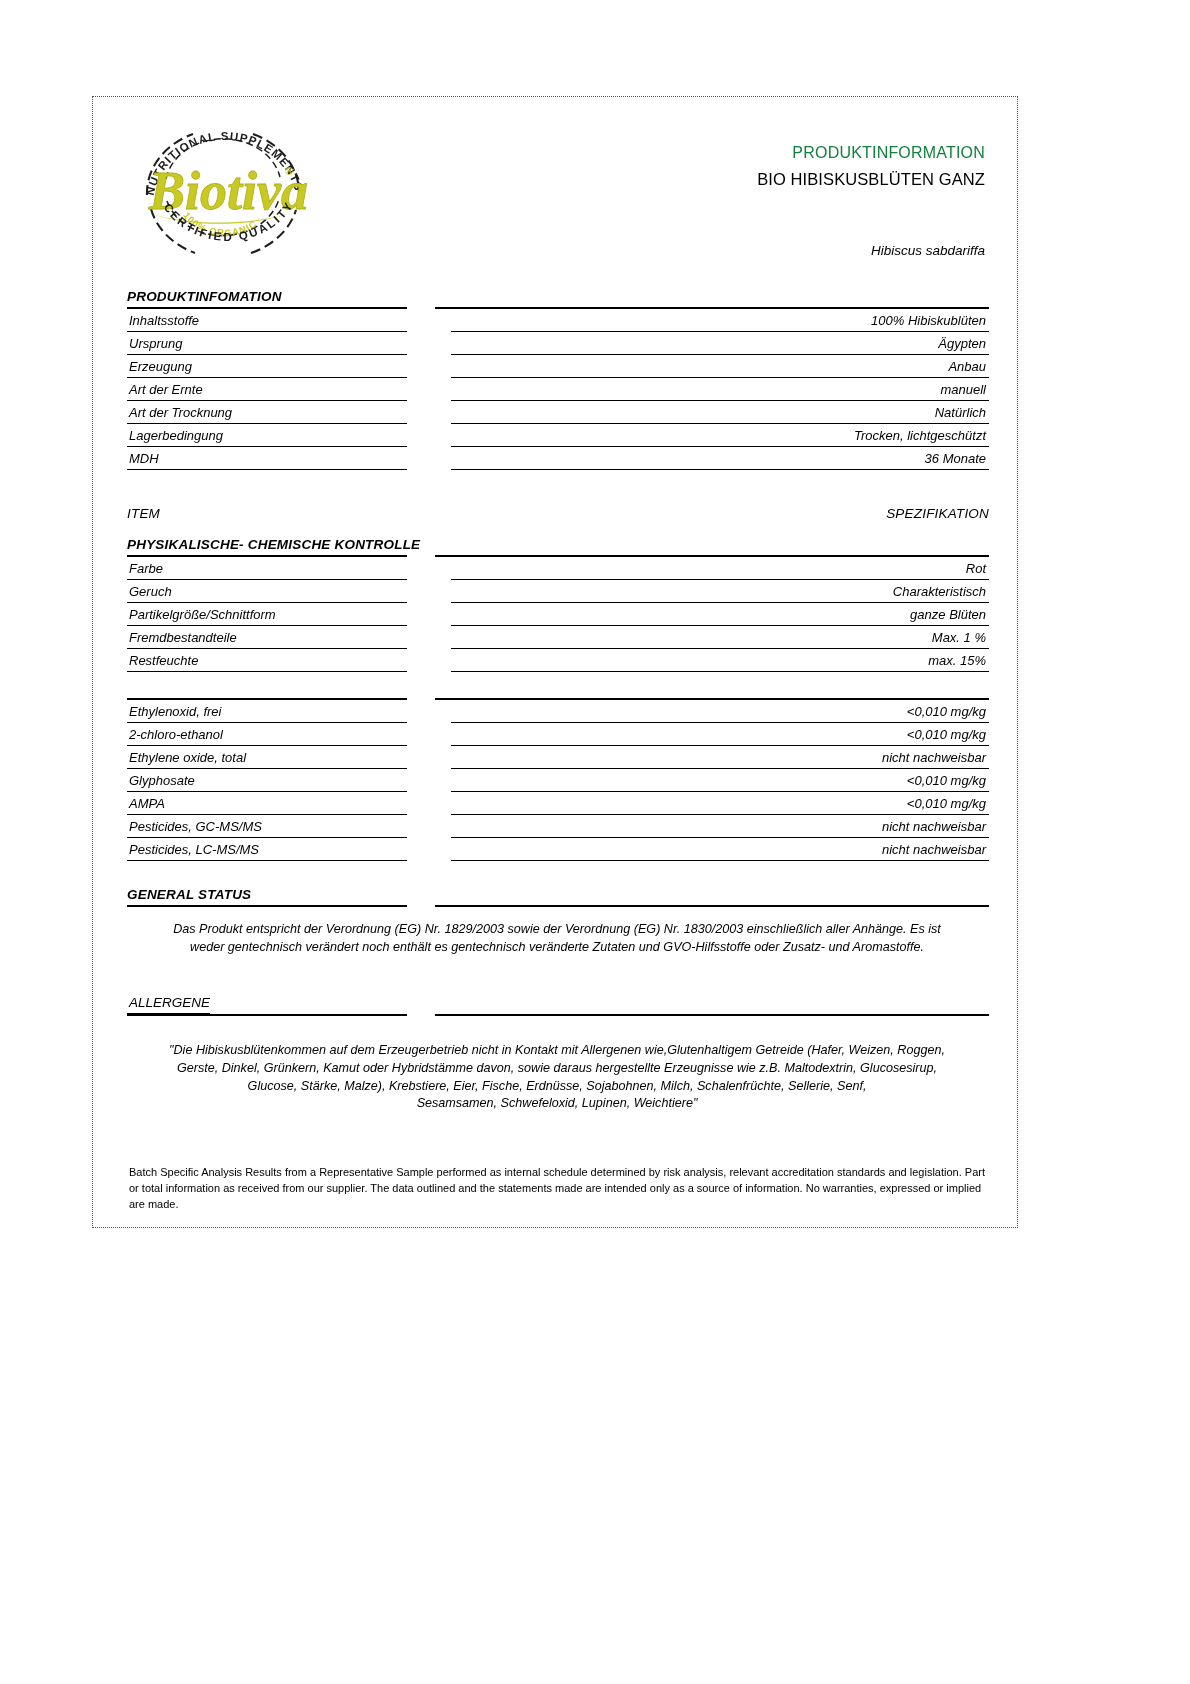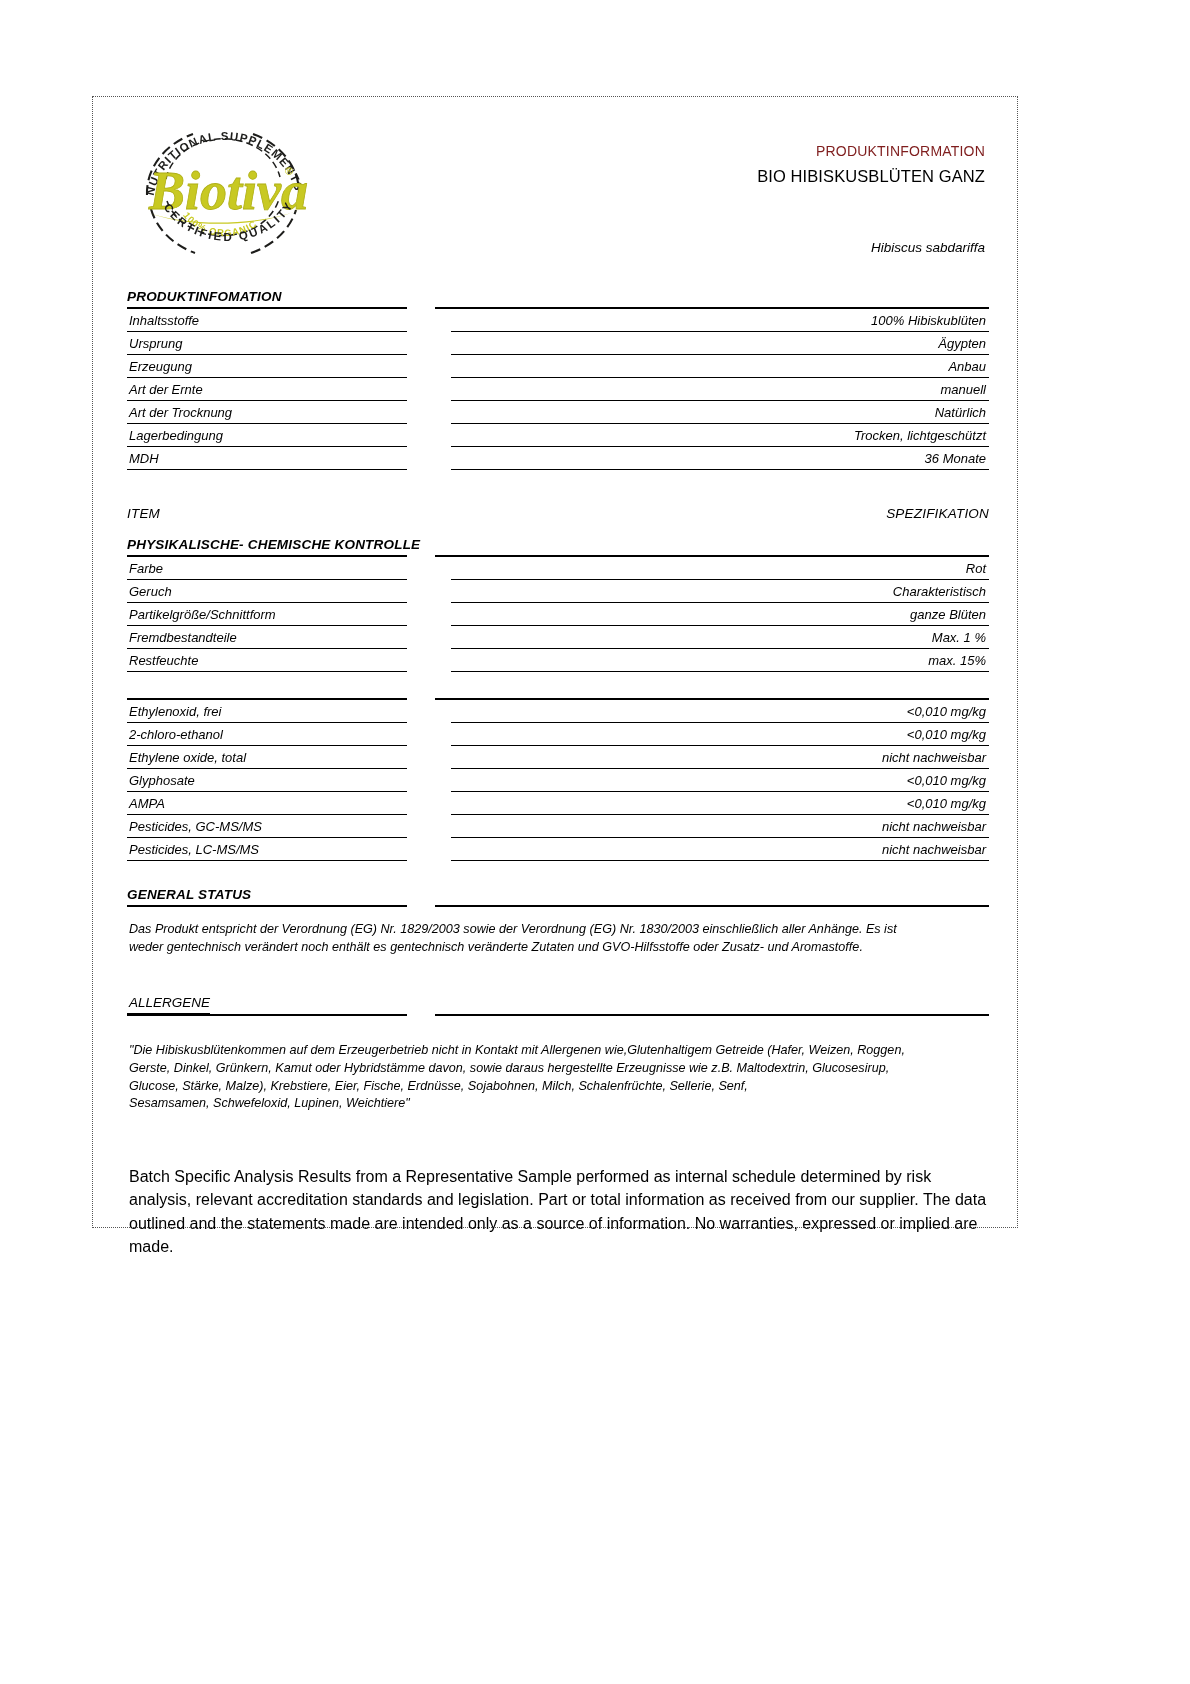--- a/index.html
+++ b/index.html
@@ -54,24 +54,24 @@
     margin-top: 4px;
   }
   .logo-svg { display: block; }
 
   .header-text {
     text-align: right;
     padding-top: 28px;
     padding-right: 4px;
   }
   .doc-kind {
-    font-size: 14px;
+    font-size: 16px;
     letter-spacing: 0.2px;
     line-height: 1.55;
-    color: #7f1d1d;
+    color: #15803d;
   }
   .doc-title {
     font-size: 16.5px;
     font-weight: normal;
     line-height: 1.6;
     letter-spacing: 0.1px;
   }
   .doc-latin {
     font-size: 13.5px;
     font-style: italic;
@@ -145,25 +145,26 @@
     padding: 0 0 3px 2px;
     font-size: 13.5px;
   }
 
   
   .para {
     font-size: 12.6px;
     line-height: 1.42;
     padding-left: 2px;
     padding-right: 4px;
+    text-align: center;
   }
   .para .ln { display: block; white-space: pre-wrap; }
 
   .small-note {
-    font-size: 16px;
+    font-size: 11px;
     line-height: 1.45;
     padding-left: 2px;
   }
 </style>
 </head>
 <body>
 
 <div class="page-frame">
   <div class="page-inner">
 

